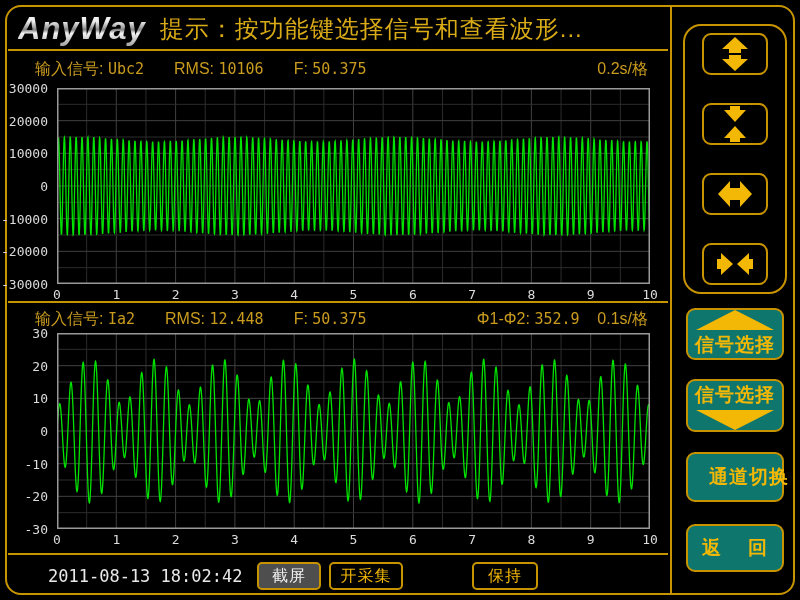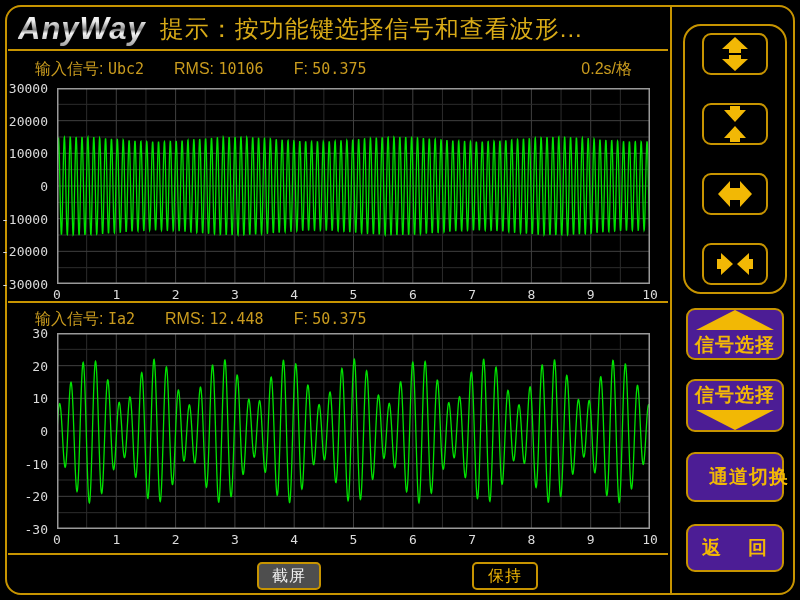--- a/index.html
+++ b/index.html
@@ -21,21 +21,21 @@
         -webkit-background-clip:text;background-clip:text;color:transparent;
         text-shadow:0 0 1px rgba(255,255,255,.15);}
   .titlemsg{color:var(--titlegold);font-size:24px;margin-left:14px;letter-spacing:1px;}
 
   
   .hdr{position:absolute;left:8px;width:660px;height:26px;display:flex;align-items:center;
        color:var(--goldtext);font-size:16px;}
   .hdr .grp{margin-right:30px;white-space:nowrap;}
   .hdr .first{margin-left:27px;}
   .hdr .num{font-family:"DejaVu Sans Mono",monospace;font-size:15px;}
-  .hdr .right{margin-left:auto;margin-right:36px;white-space:nowrap;}
+  .hdr .right{margin-left:auto;margin-right:20px;white-space:nowrap;}
   .hdr1{top:56px;} .hdr2{top:306px;}
 
   
   .chart{position:absolute;left:57px;width:593px;height:196px;background:#000;}
   .chart1{top:88px;} .chart2{top:333px;}
   .ylabels{position:absolute;left:6px;width:46px;height:196px;}
   .ylabels1{top:88px;} .ylabels2{top:333px;}
   .xlabels{position:absolute;left:57px;width:593px;height:16px;}
   .xlabels1{top:286px;} .xlabels2{top:531px;}
   .tick{position:absolute;color:#dcdcdc;font-family:"DejaVu Sans Mono",monospace;font-size:13px;}
@@ -56,21 +56,21 @@
   
   .zoomgroup{position:absolute;left:683px;top:24px;width:104px;height:270px;box-sizing:border-box;
              border:2px solid var(--border);border-radius:18px;}
   .zbtn{position:absolute;left:702px;width:66px;height:42px;box-sizing:border-box;
         border:2px solid var(--border);border-radius:9px;display:flex;align-items:center;
         justify-content:center;cursor:pointer;background:#000;}
   .zbtn svg{display:block;}
   .z1{top:33px;} .z2{top:103px;} .z3{top:173px;} .z4{top:243px;}
 
   .sbtn{position:absolute;left:686px;width:98px;box-sizing:border-box;border:2px solid var(--border);
-        border-radius:9px;background:#4c1d95;color:var(--accent);display:flex;flex-direction:column;
+        border-radius:9px;background:#0f766e;color:var(--accent);display:flex;flex-direction:column;
         align-items:center;justify-content:center;cursor:pointer;}
   .sbtn .lab{font-size:19px;font-weight:bold;letter-spacing:1px;white-space:nowrap;}
   .tri{width:0;height:0;border-left:39px solid transparent;border-right:39px solid transparent;}
   .tri.up{border-bottom:20px solid var(--accent);margin-bottom:2px;}
   .tri.down{border-top:20px solid var(--accent);margin-top:2px;}
   .sig-up{top:308px;height:52px;}
   .sig-down{top:379px;height:53px;}
   .chan{top:452px;height:50px;padding-left:28px;}
   .ret{top:524px;height:48px;flex-direction:row;justify-content:space-between;padding:0 14px;}
   .ret .lab{font-weight:bold;}
@@ -151,20 +151,21 @@
       <div class="tick xlab" style="left: 70%;">7</div>
       <div class="tick xlab" style="left: 80%;">8</div>
       <div class="tick xlab" style="left: 90%;">9</div>
       <div class="tick xlab" style="left: 100%;">10</div>
     </div>
 
   <div class="hdr hdr2">
     <span class="grp first"><span>输入信号:</span> <span class="num">Ia2</span></span>
     <span class="grp"><span>RMS:</span> <span class="num">12.448</span></span>
     <span class="grp"><span>F:</span> <span class="num">50.375</span></span>
+    <span class="right"><span>Φ1-Φ2:</span> <span class="num">352.9</span>&nbsp;&nbsp;&nbsp;&nbsp;<span>0.1s/格</span></span>
   </div>
 
   <div class="ylabels ylabels2">
       <div class="tick ylab" style="top: 0%;">30</div>
       <div class="tick ylab" style="top: 16.6667%; margin-left: 12px;">20</div>
       <div class="tick ylab" style="top: 33.3333%;">10</div>
       <div class="tick ylab" style="top: 50%;">0</div>
       <div class="tick ylab" style="top: 66.6667%;">-10</div>
       <div class="tick ylab" style="top: 83.3333%;">-20</div>
       <div class="tick ylab" style="top: 100%;">-30</div>
@@ -210,21 +211,23 @@
       <div class="tick xlab" style="left: 30%;">3</div>
       <div class="tick xlab" style="left: 40%;">4</div>
       <div class="tick xlab" style="left: 50%;">5</div>
       <div class="tick xlab" style="left: 60%;">6</div>
       <div class="tick xlab" style="left: 70%;">7</div>
       <div class="tick xlab" style="left: 80%;">8</div>
       <div class="tick xlab" style="left: 90%;">9</div>
       <div class="tick xlab" style="left: 100%;">10</div>
     </div>
 
+  <div class="timestamp">2011-08-13 18:02:42</div>
   <div class="bbtn active btn-capture">截屏</div>
+  <div class="bbtn btn-acquire">开采集</div>
   <div class="bbtn btn-hold">保持</div>
 
   <div class="zoomgroup"></div>
 
   <div class="zbtn z1">
     <span>
       <svg width="36" height="36" viewBox="0 0 36 36">
         <polygon points="18,1 31,13 24,13 24,17 12,17 12,13 5,13" fill="var(--accent)"></polygon>
         <polygon points="18,35 31,23 24,23 24,19 12,19 12,23 5,23" fill="var(--accent)"></polygon>
       </svg>

